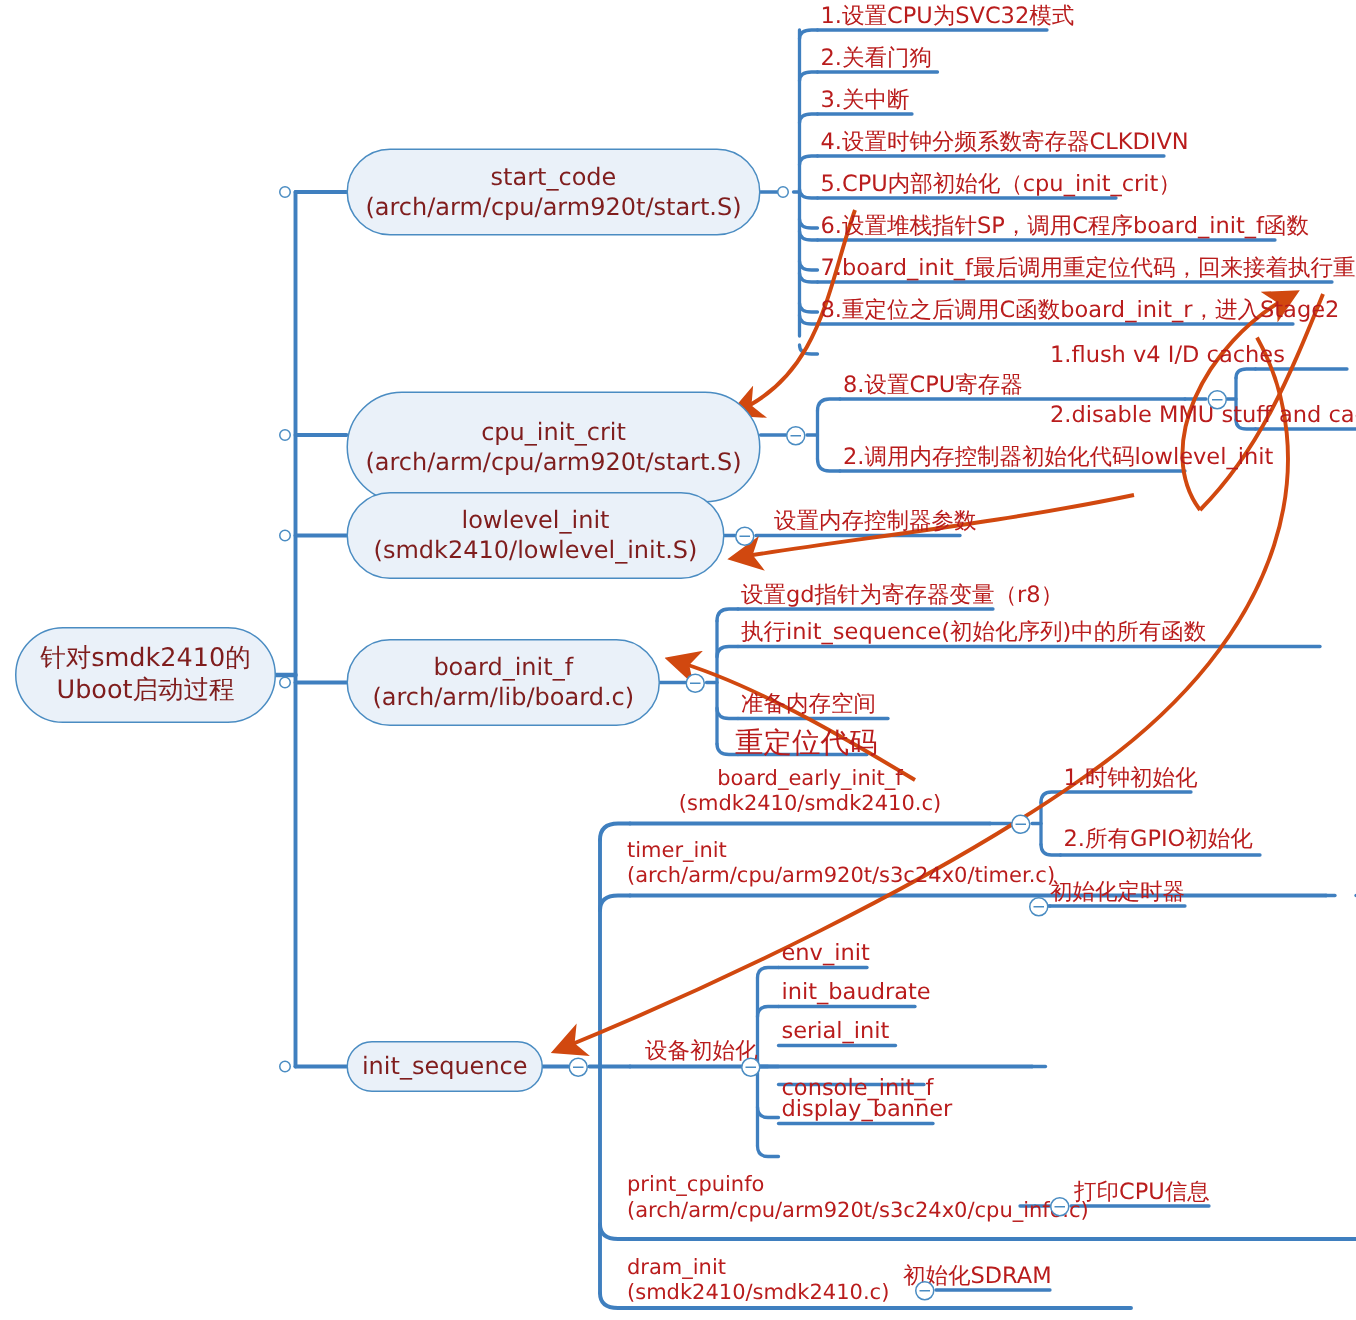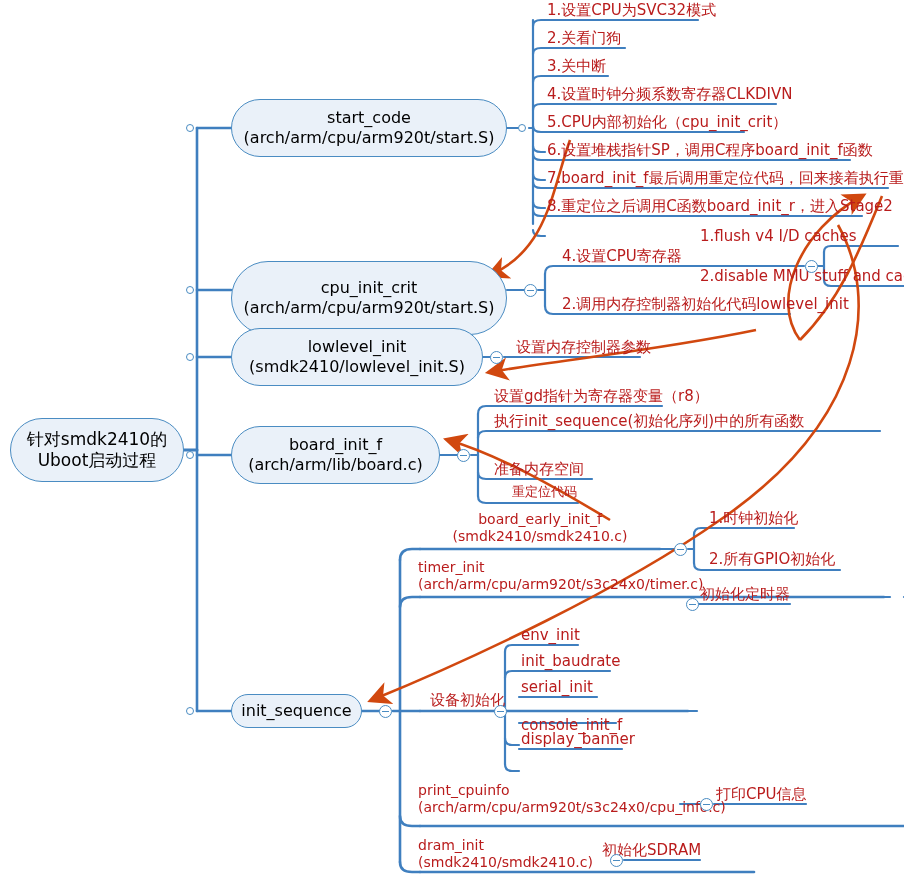--- a/index.html
+++ b/index.html
@@ -14,21 +14,21 @@
   
   .node{
     position:absolute;
     background:#eaf1f9;
     border:1.6px solid #4a8cc2;
     border-radius:999px;
     box-sizing:border-box;
     display:flex;align-items:center;justify-content:center;
     text-align:center;
     line-height:1.22;
-    color:#000000;
+    color:#7f1d1d;
   }
   .node .l1{display:block;}
   .node .l2{display:block;}
 
   
   .leaf{
     position:absolute;
     white-space:nowrap;
     line-height:1.15;
     color:#b91c1c;
@@ -264,31 +264,31 @@
 
   <div class="leaf" style="left:547px;top:2px;font-size:15px;">1.设置CPU为SVC32模式</div>
   <div class="leaf" style="left:547px;top:30px;font-size:15px;">2.关看门狗</div>
   <div class="leaf" style="left:547px;top:58px;font-size:15px;">3.关中断</div>
   <div class="leaf" style="left:547px;top:86px;font-size:15px;">4.设置时钟分频系数寄存器CLKDIVN</div>
   <div class="leaf" style="left:547px;top:114px;font-size:15px;">5.CPU内部初始化（cpu_init_crit）</div>
   <div class="leaf" style="left:547px;top:142px;font-size:15px;">6.设置堆栈指针SP，调用C程序board_init_f函数</div>
   <div class="leaf" style="left:547px;top:170px;font-size:15px;">7.board_init_f最后调用重定位代码，回来接着执行重定位</div>
   <div class="leaf" style="left:547px;top:198px;font-size:15px;">8.重定位之后调用C函数board_init_r，进入Stage2</div>
 
-  <div class="leaf" style="left:562px;top:248px;font-size:15px;">4.设置CPU寄存器</div>
+  <div class="leaf" style="left:562px;top:248px;font-size:15px;">8.设置CPU寄存器</div>
   <div class="leaf" style="left:562px;top:296px;font-size:15px;">2.调用内存控制器初始化代码lowlevel_init</div>
   <div class="leaf" style="left:700px;top:228px;font-size:15px;">1.flush v4 I/D caches</div>
   <div class="leaf" style="left:700px;top:268px;font-size:15px;">2.disable MMU stuff and caches</div>
 
   <div class="leaf" style="left:516px;top:339px;font-size:15px;">设置内存控制器参数</div>
 
   <div class="leaf" style="left:494px;top:388px;font-size:15px;">设置gd指针为寄存器变量（r8）</div>
   <div class="leaf" style="left:494px;top:413px;font-size:15px;">执行init_sequence(初始化序列)中的所有函数</div>
   <div class="leaf" style="left:494px;top:461px;font-size:15px;">准备内存空间</div>
-  <div class="leaf" style="left:512px;top:485px;font-size:13px;">重定位代码</div>
+  <div class="leaf" style="left:490px;top:485px;font-size:19px;">重定位代码</div>
 
   <div class="leaf two" style="left:418px;top:511px;font-size:14px;text-align:center;width:244px;">
     <span>board_early_init_f</span>
     <span class="sub">(smdk2410/smdk2410.c)</span>
   </div>
   <div class="leaf two" style="left:418px;top:559px;font-size:14px;width:468px;">
     <span>timer_init</span>
     <span class="sub">(arch/arm/cpu/arm920t/s3c24x0/timer.c)</span>
   </div>
   <div class="leaf" style="left:430px;top:692px;font-size:15px;">设备初始化</div>

